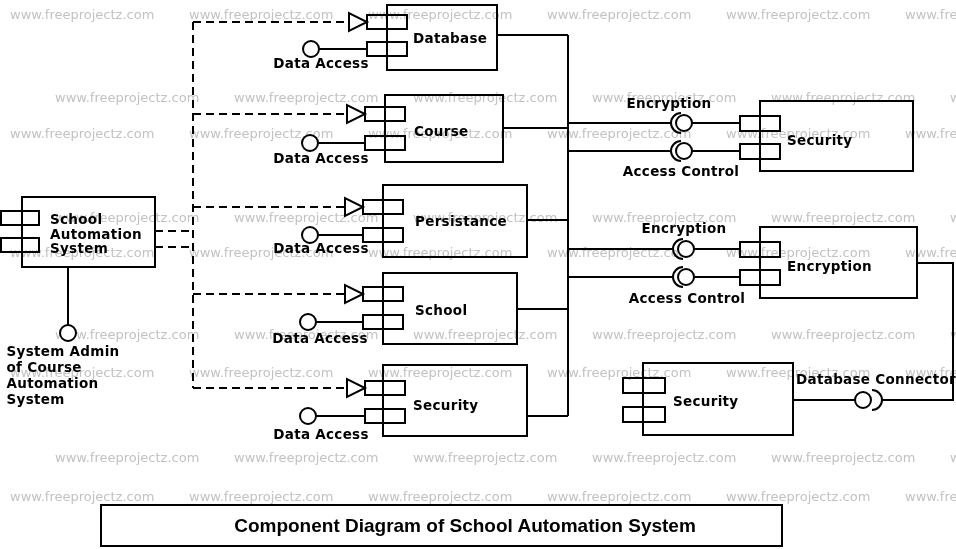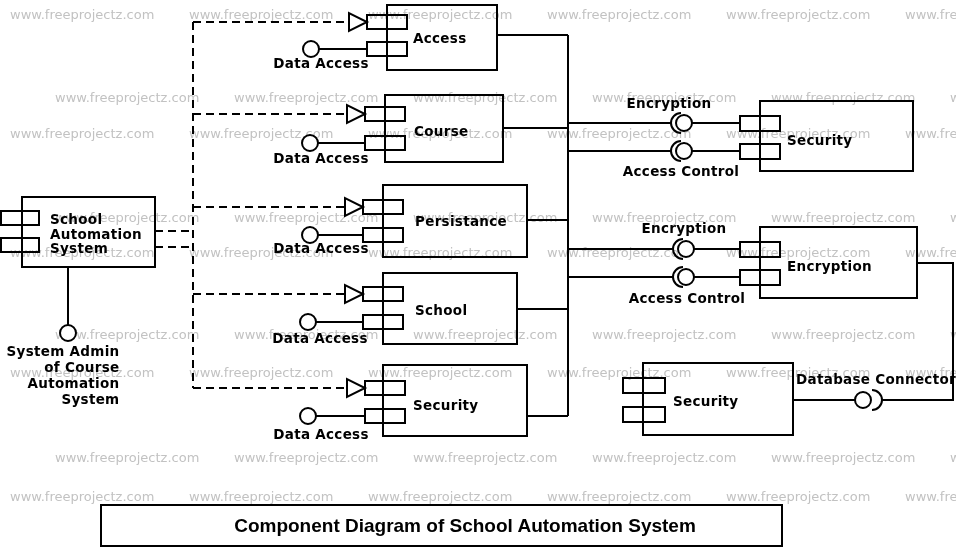--- a/index.html
+++ b/index.html
@@ -16,21 +16,21 @@
   .box{stroke:var(--line);stroke-width:2;fill:none;}
   .wm-layer{position:absolute;left:0;top:0;width:100%;height:100%;}
   .wm{position:absolute;font:13px "DejaVu Sans",sans-serif;color:var(--wm);white-space:nowrap;}
   .lbl{
     position:absolute;font:bold 13.5px "DejaVu Sans",sans-serif;color:var(--txt);
     white-space:nowrap;transform:translate(-50%,-50%);letter-spacing:.3px;
   }
   .lbl.la{transform:translate(0,-50%);}
   .multi{line-height:14.5px;}
   .multi span{display:block;}
-  .admin{text-align:right;transform:translate(-50%,0);line-height:16px;}
+  .admin{text-align:left;transform:translate(-50%,0);line-height:16px;}
   .admin span{display:block;}
   .title{
     position:absolute;font:bold 19px "Liberation Sans",sans-serif;color:var(--txt);
     white-space:nowrap;transform:translate(-50%,-50%);margin-left:24px;
   }
 </style>
 </head>
 <body>
 
 <div class="stage" id="stage" style="--line: #000000; --txt: #000000; --wm: #c2c2c2; --bg: #ffffff;">
@@ -183,21 +183,21 @@
     <rect class="box" x="623" y="407" width="42" height="15"></rect>
 
     <path class="ln" d="M793,400 H855"></path>
     <circle class="ball" cx="863" cy="400" r="8"></circle>
     <path class="ln" d="M872,390 A10,10 0 0 1 872,410"></path>
     <path class="ln" d="M882,400 H953 V263 H917"></path>
 
     <rect class="box" x="101" y="505" width="681" height="41"></rect>
   </svg>
 
-  <div class="lbl la" style="left:413px;top:38px">Access</div>
+  <div class="lbl la" style="left:413px;top:38px">Database</div>
   <div class="lbl la" style="left:414px;top:131px">Course</div>
   <div class="lbl la" style="left:415px;top:221px">Persistance</div>
   <div class="lbl la" style="left:415px;top:310px">School</div>
   <div class="lbl la" style="left:413px;top:405px">Security</div>
   <div class="lbl la" style="left:787px;top:140px">Security</div>
   <div class="lbl la" style="left:787px;top:266px">Encryption</div>
   <div class="lbl la" style="left:673px;top:401px">Security</div>
 
   <div class="lbl" style="left:321px;top:63px">Data Access</div>
   <div class="lbl" style="left:321px;top:158px">Data Access</div>

